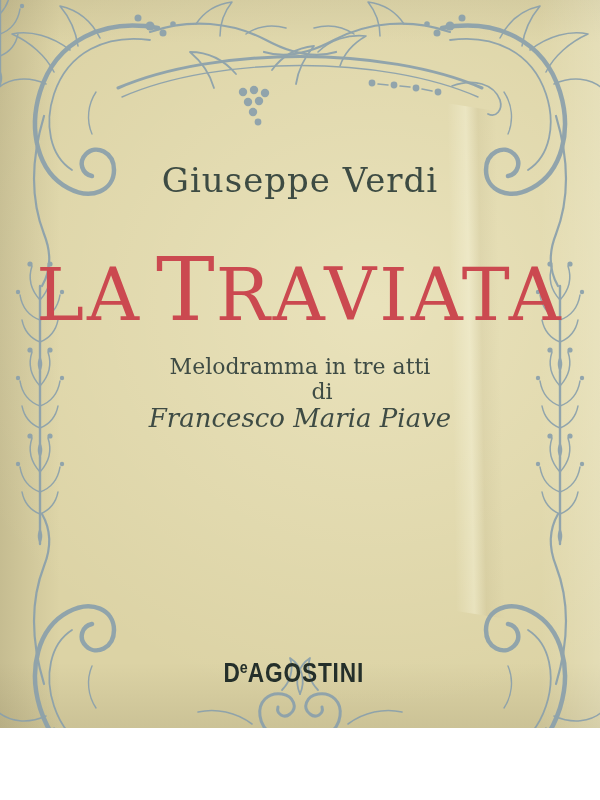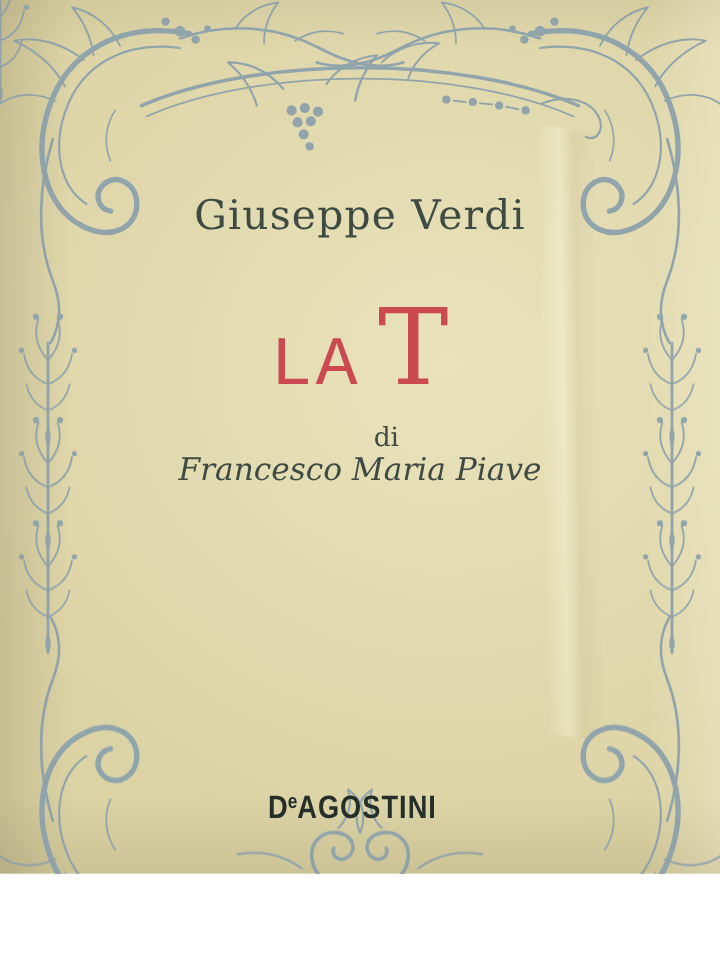--- a/index.html
+++ b/index.html
@@ -16,21 +16,21 @@
   
   .crease{
     position:absolute;left:360px;top:110px;width:220px;height:500px;
     background:linear-gradient(80deg, transparent 44%, rgba(255,255,236,0.30) 50%, rgba(120,105,60,0.07) 54%, transparent 60%);
     transform:rotate(9deg);pointer-events:none;
   }
   .frame{position:absolute;left:0;top:0;width:600px;height:800px;}
   .txt{position:absolute;left:0;width:600px;text-align:center;}
   .author{top:163px;font-size:34px;letter-spacing:1px;color:#3d4b43;line-height:1;}
   .title{top:246px;display:flex;justify-content:center;align-items:baseline;color:#cb4950;}
-  .t-small{font-size:58px;line-height:1;letter-spacing:3px;font-family:Liberation Mono, monospace;}
+  .t-small{font-size:72px;line-height:1;letter-spacing:3px;}
   .t-la{margin-right:14px;}
   .t-big{font-size:88px;line-height:1;letter-spacing:1px;}
   .subtitle{top:354px;color:#3e4b44;}
   .sub1{font-size:22px;line-height:26px;}
   .sub2{font-size:22px;line-height:24px;margin-left:44px;}
   .sub3{font-size:26px;line-height:28px;font-style:italic;}
   .publisher{top:659px;color:#242f2a;font-family:"Liberation Sans",sans-serif;margin-left:-6px;}
   .pub-inner{display:inline-block;transform:scaleX(0.84);transform-origin:center;
     font-weight:800;font-size:27px;letter-spacing:1px;line-height:1;}
   .pub-e{font-size:17px;vertical-align:9px;margin:0 -1px;}
@@ -126,23 +126,25 @@
         <circle cx="300" cy="748" r="3.2" fill="#8aa0ac" stroke="none"></circle>
       </g>
     </g>
   </svg>
 
   <div class="txt author">Giuseppe Verdi</div>
 
   <div class="txt title">
     <span class="t-small t-la">LA</span>
       <span class="t-big">T</span>
+      <span class="t-small">RAVIATA</span>
   </div>
 
   <div class="txt subtitle">
+    <div class="sub1">Melodramma in tre atti</div>
     <div class="sub2">di</div>
     <div class="sub3">Francesco Maria Piave</div>
   </div>
 
   <div class="txt publisher">
     <span class="pub-inner"><span>D</span><span class="pub-e">e</span><span>AGOSTINI</span></span>
   </div>
 </div>
 
 </body></html>

